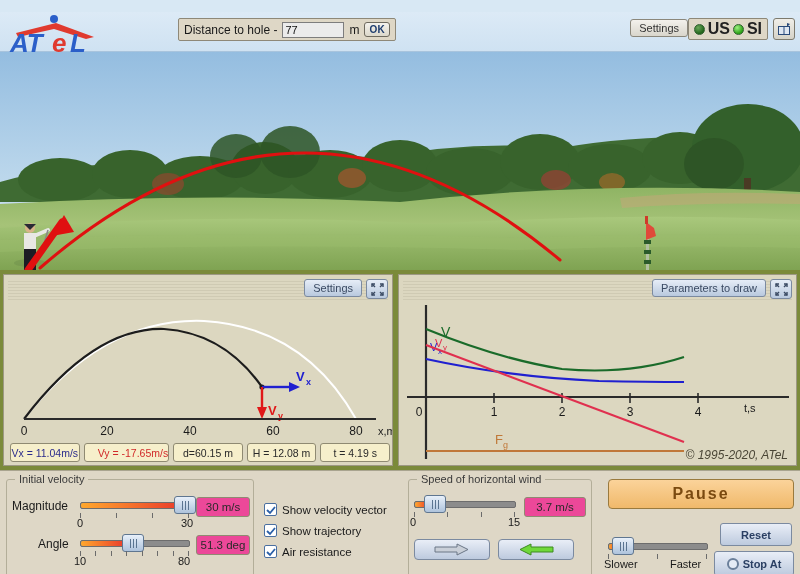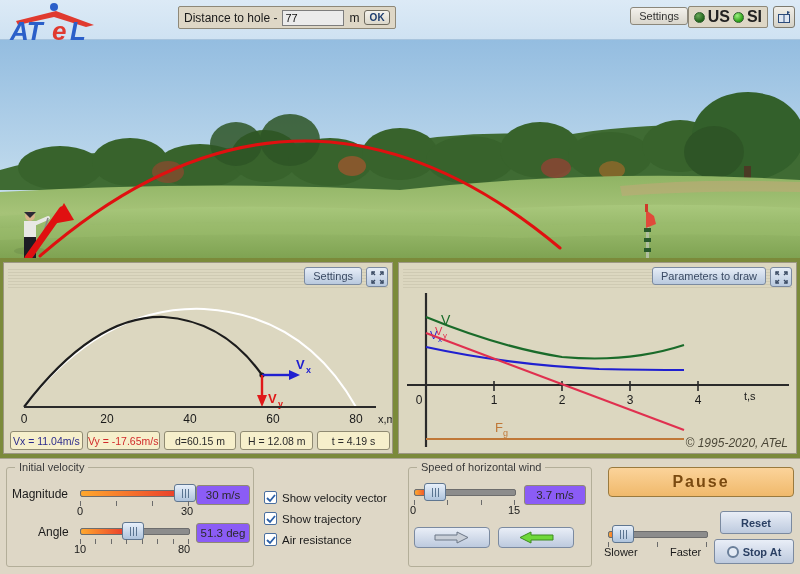--- a/index.html
+++ b/index.html
@@ -3,21 +3,21 @@
 <meta charset="utf-8">
 <style>
   * { box-sizing: border-box; margin: 0; padding: 0; }
   body {
     width: 800px; height: 574px;
     font-family: "Liberation Sans", sans-serif;
     background: #d8e8f4;
     overflow: hidden;
     position: relative;
   }
-  #app { position: absolute; inset: 0; }
+  #app { position: absolute; inset: 0; margin-top: 12px; }
 
   
   .topbar {
     position: absolute; left: 0; top: 0; width: 800px; height: 40px;
     background: linear-gradient(#dceaf6, #cfe2f2);
     border-bottom: 1px solid #a8c4dd;
     z-index: 5;
   }
   .logo { position: absolute; left: 6px; top: 1px; width: 100px; height: 42px; }
   .logo svg { display: block; }
@@ -117,21 +117,21 @@
   .value-row {
     position: absolute; left: 3px; bottom: 2px; width: 386px; height: 20px;
     display: flex; gap: 4px; padding: 0 3px;
   }
   .value-box {
     flex: 1; height: 19px;
     background: #f6efcb; border: 1px solid #8f8a72; border-radius: 3px;
     font-size: 10.5px; display: flex; align-items: center; justify-content: center;
     color: #2c2c8c; white-space: nowrap;
   }
-  .value-box.red { color: #d12a2a; }
+  .value-box.red { color: #d12a2a; padding-left: 13px; }
   .value-box.dark { color: #2a2a2a; }
 
   
   .controls {
     position: absolute; left: 0; top: 458px; width: 800px; height: 116px;
     background: #ded7c6;
     border-top: 1px solid #a9a48f;
   }
   .group {
     position: absolute;
@@ -163,21 +163,21 @@
     cursor: pointer;
     display: flex; align-items: center; justify-content: center; gap: 2px;
   }
   .grip { width: 1px; height: 9px; background: #5a7490; display: block; }
   .ticks { position: absolute; height: 5px; }
   .tick { position: absolute; top: 0; width: 1px; height: 5px; background: #6b6b6b; }
   .tickval { position: absolute; font-size: 11px; color: #1a1a1a; }
 
   .readout {
     position: absolute; height: 20px;
-    background: #8b5cf6; border: 1px solid #8f8a72; border-radius: 3px;
+    background: #ec4899; border: 1px solid #8f8a72; border-radius: 3px;
     font-size: 11.5px; color: #2a2a2a;
     display: flex; align-items: center; justify-content: center;
   }
 
   
   .cb-row { position: absolute; display: flex; align-items: center; gap: 5px; }
   .cb {
     width: 13px; height: 13px; background: #fff;
     border: 1px solid #4a6fa0; border-radius: 2px;
     display: flex; align-items: center; justify-content: center;

